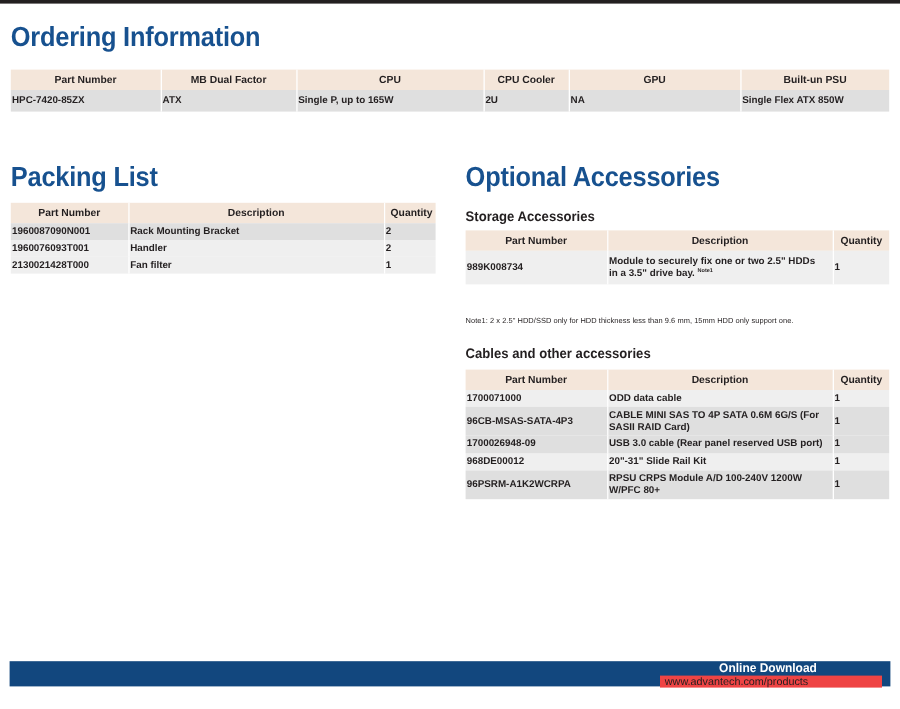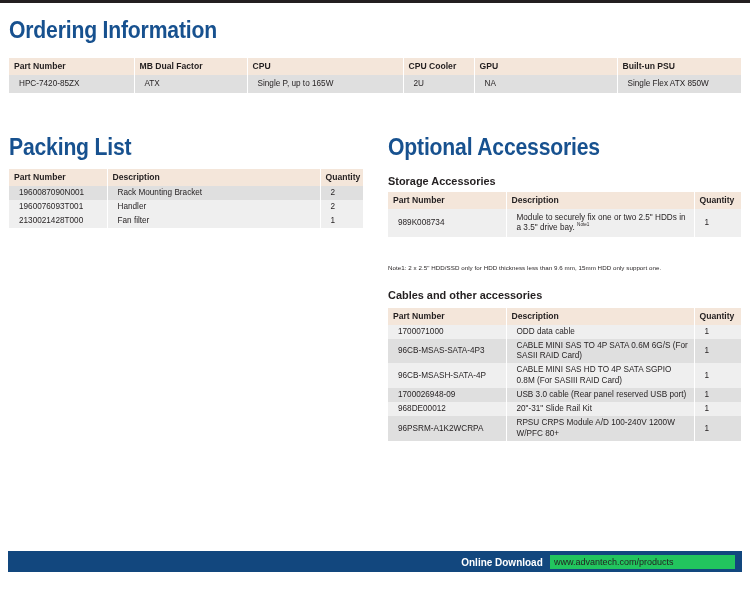--- a/index.html
+++ b/index.html
@@ -57,33 +57,34 @@
     border-collapse: collapse;
     table-layout: fixed;
     width: 100%;
     font-size: 8.2px;
     line-height: 1.25;
   }
   table.spec th {
     background: #f4e6da;
     font-weight: bold;
     font-size: 8.6px;
-    text-align: left;
+    text-align: center;
     padding: 3px 5px 3px 5px;
     color: #231f20;
     vertical-align: middle;
     border-right: 1px solid #ffffff;
     white-space: nowrap;
   }
   table.spec th:last-child { border-right: none; }
   table.spec td {
-    padding: 2px 5px 2px 10px;
+    padding: 2px 5px 2px 1px;
     vertical-align: middle;
     color: #231f20;
     border-right: 1px solid #ffffff;
+    font-weight: bold;
   }
   table.spec td:last-child { border-right: none; }
   table.spec tbody tr.odd  td { background: #dfdfdf; }
   table.spec tbody tr.even td { background: #efefef; }
 
   table.spec.rowy td { padding-top: 4px; padding-bottom: 4px; }
 
   .note-line {
     font-size: 6.2px;
     color: #231f20;
@@ -121,32 +122,33 @@
     height: 21px;
     background: #12477e;
   }
   #footer-inner {
     position: absolute;
     right: 7px;
     top: 0;
     height: 21px;
     display: flex;
     align-items: center;
+    flex-direction: column;
   }
   #footer-label {
     color: #ffffff;
     font-family: "Liberation Sans Narrow", "Liberation Sans", sans-serif;
     font-weight: bold;
     font-size: 10.5px;
     white-space: nowrap;
     padding-right: 5px;
     transform: scaleX(0.95);
   }
   #footer-url-box {
-    background: #22c55e;
+    background: #ef4444;
     height: 14px;
     width: 185px;
     display: flex;
     align-items: center;
     padding-left: 4px;
     box-sizing: border-box;
   }
   #footer-url {
     color: #231f20;
     font-size: 9px;
@@ -281,25 +283,20 @@
         <tr class="even">
           <td>1700071000</td>
           <td>ODD data cable</td>
           <td>1</td>
         </tr>
         <tr class="odd">
           <td>96CB-MSAS-SATA-4P3</td>
           <td>CABLE MINI SAS TO 4P SATA 0.6M 6G/S (For SASII RAID Card)</td>
           <td>1</td>
         </tr>
-        <tr class="even">
-          <td>96CB-MSASH-SATA-4P</td>
-          <td>CABLE MINI SAS HD TO 4P SATA SGPIO 0.8M (For SASIII RAID Card)</td>
-          <td>1</td>
-        </tr>
         <tr class="odd">
           <td>1700026948-09</td>
           <td>USB 3.0 cable (Rear panel reserved USB port)</td>
           <td>1</td>
         </tr>
         <tr class="even">
           <td>968DE00012</td>
           <td>20"-31" Slide Rail Kit</td>
           <td>1</td>
         </tr>

